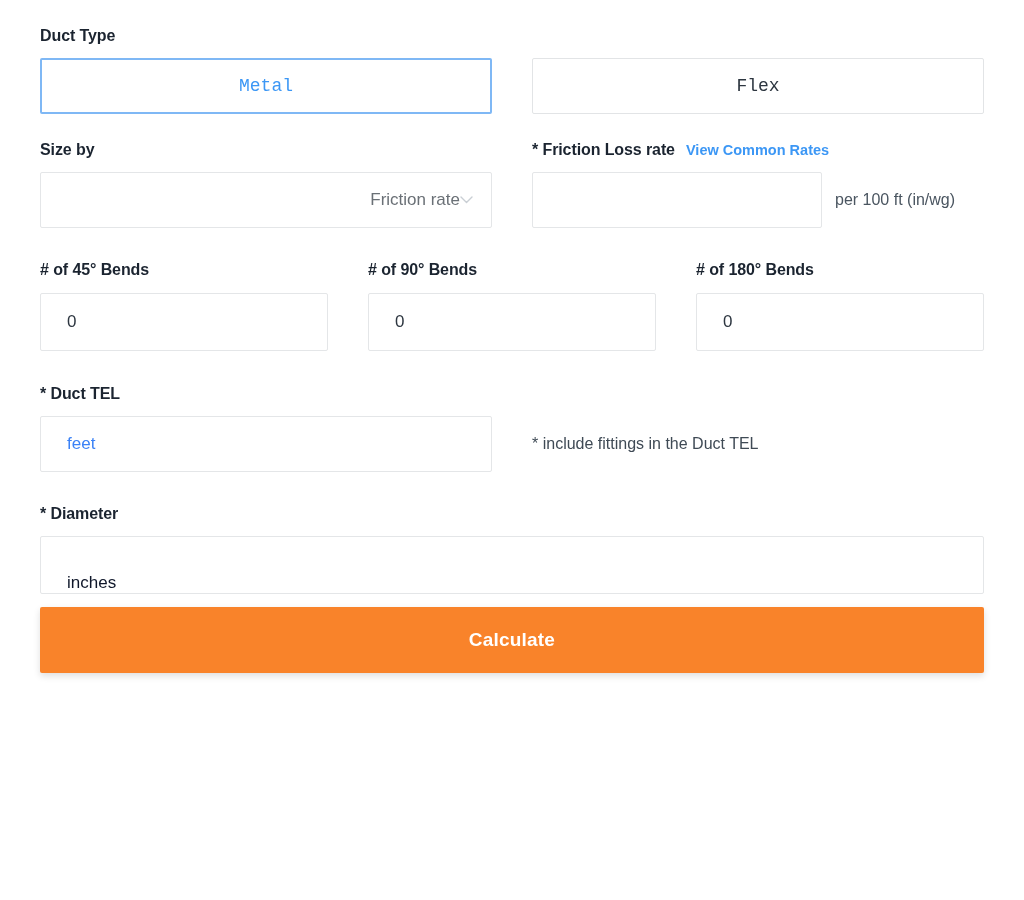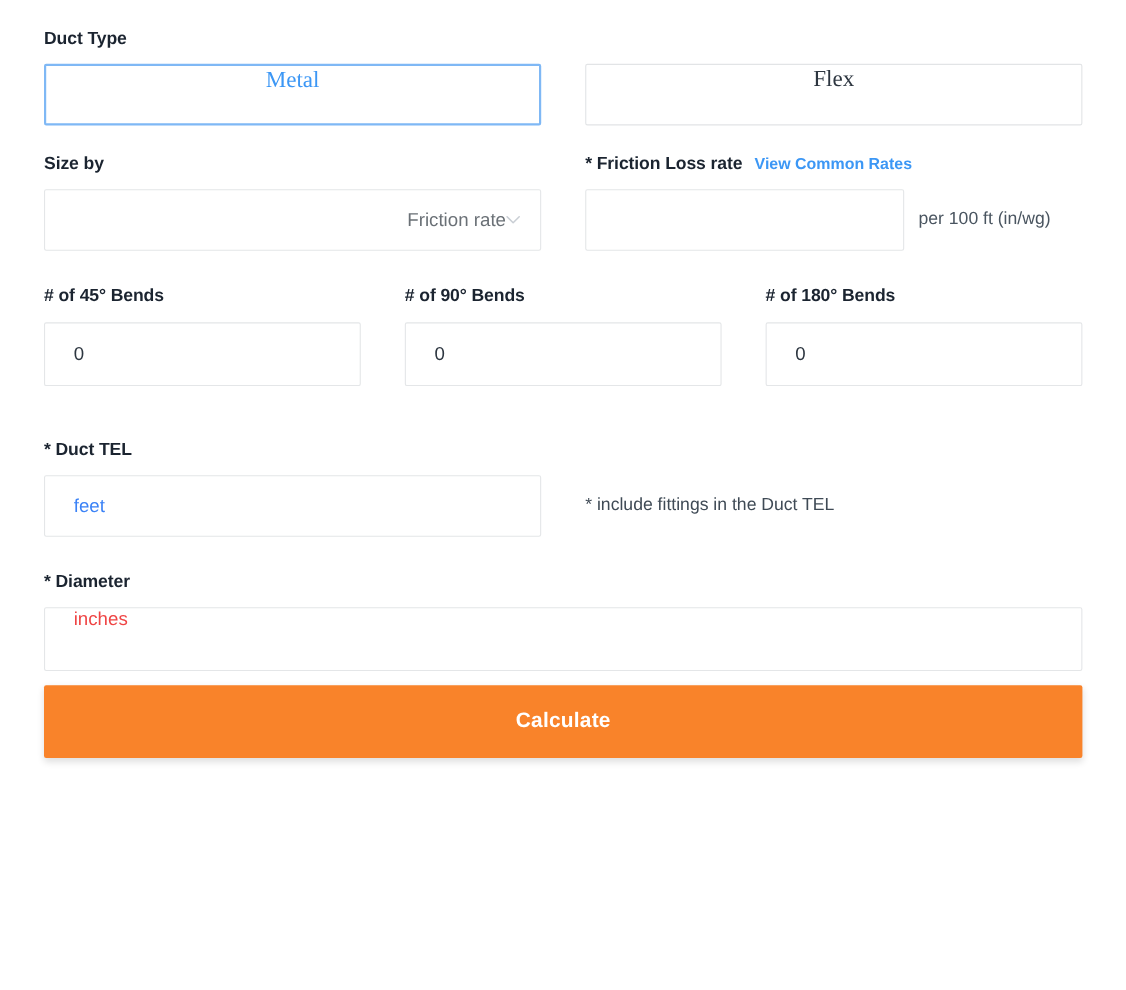--- a/index.html
+++ b/index.html
@@ -60,25 +60,25 @@
     display: flex;
     gap: 40px;
     margin-bottom: 26px;
   }
   .toggle-btn {
     width: 452px;
     height: 56px;
     background: #ffffff;
     border: 1px solid #e2e4e6;
     border-radius: 2px;
-    font-family: Liberation Serif, serif;
-    font-size: 21px;
+    font-family: Liberation Mono, monospace;
+    font-size: 18px;
     color: #2d3640;
     display: flex;
-    align-items: flex-start;
+    align-items: center;
     justify-content: center;
     cursor: pointer;
     padding: 0;
   }
   .toggle-btn.active {
     border: 2px solid #7fb8f5;
     color: #3c97f5;
   }
 
   
@@ -149,21 +149,21 @@
   .unit-text {
     font-size: 16px;
     color: #4a5560;
     white-space: nowrap;
   }
 
   
   .bends-row {
     display: flex;
     gap: 40px;
-    margin-bottom: 49px;
+    margin-bottom: 33px;
   }
   .bend-col { width: 288px; }
   .bend-input {
     width: 288px;
     height: 58px;
     background: #ffffff;
     border: 1px solid #e4e6e8;
     border-radius: 2px;
     padding: 0 18px 0 26px;
     display: flex;
@@ -198,23 +198,23 @@
   
   .diameter-block { margin-bottom: 13px; }
   .diameter-input {
     width: 944px;
     height: 58px;
     background: #ffffff;
     border: 1px solid #e4e6e8;
     border-radius: 2px;
     padding: 0 18px 0 26px;
     display: flex;
-    align-items: flex-start;
-    font-size: 17px;
-    color: #ef4444;
+    align-items: flex-end;
+    font-size: 17px;
+    color: #0f172a;
     cursor: text;
   }
 
   
   .calculate-btn {
     width: 944px;
     height: 66px;
     background: #f9832a;
     border: none;
     border-radius: 2px;

